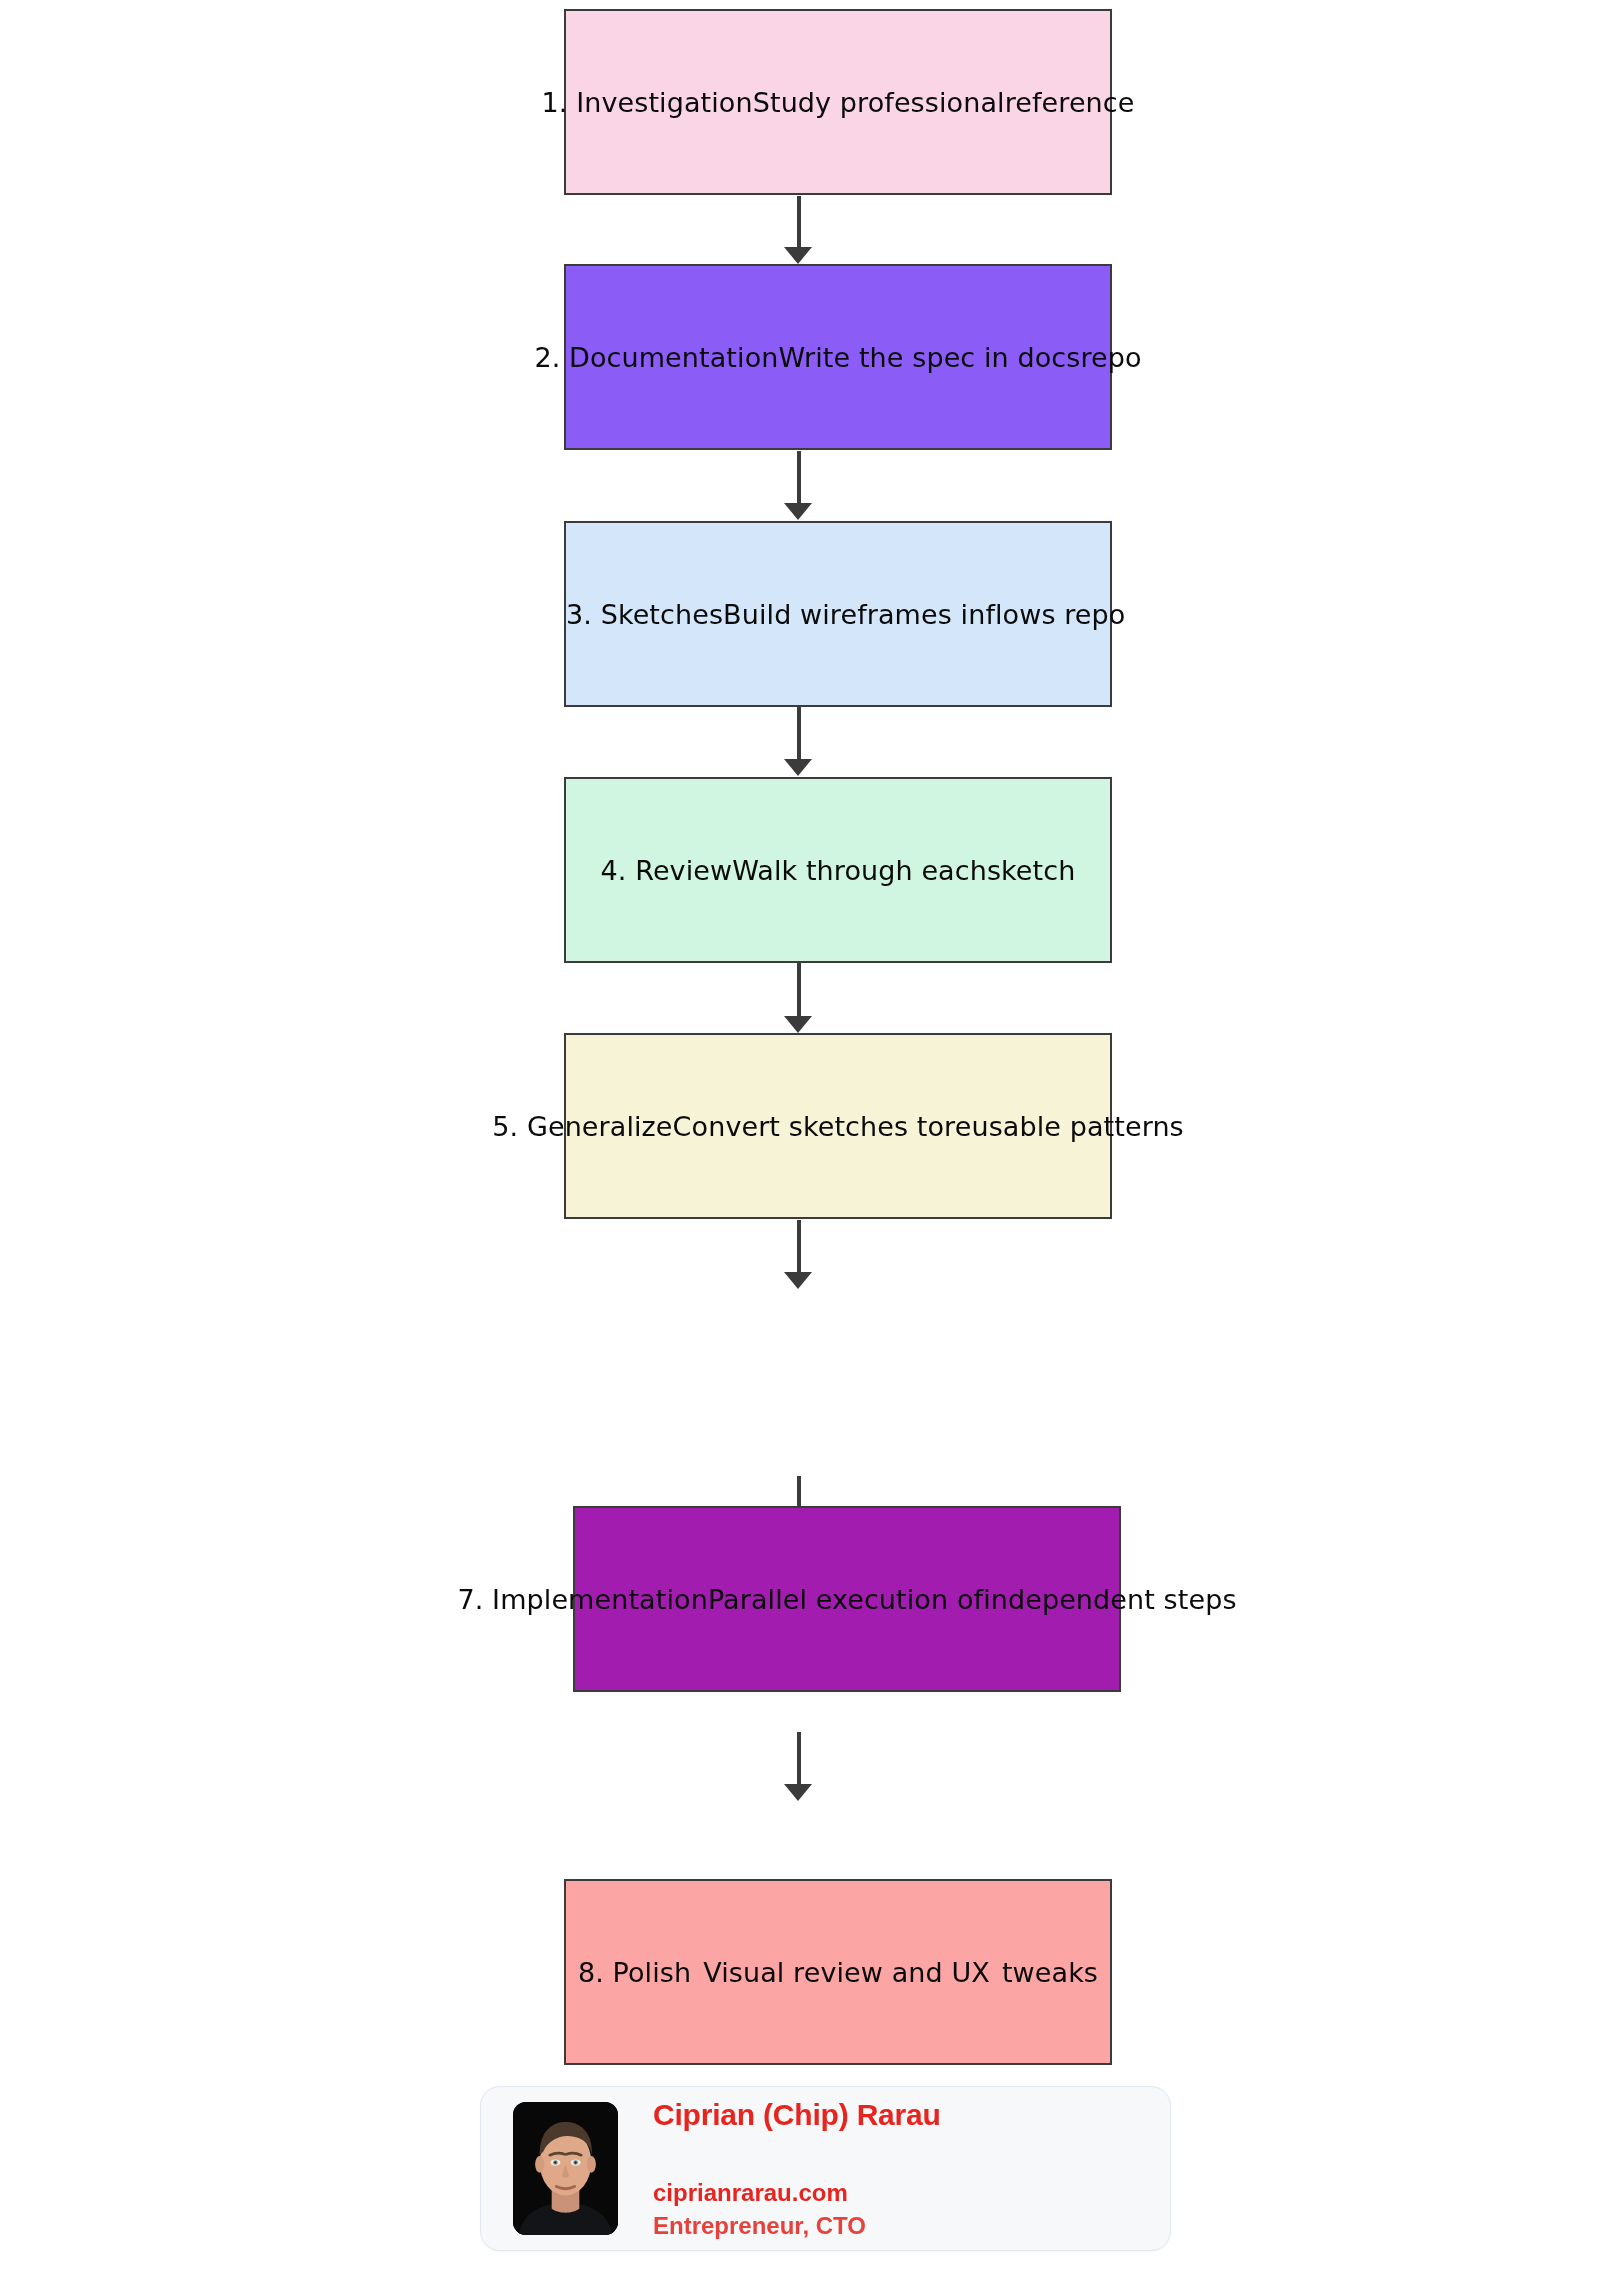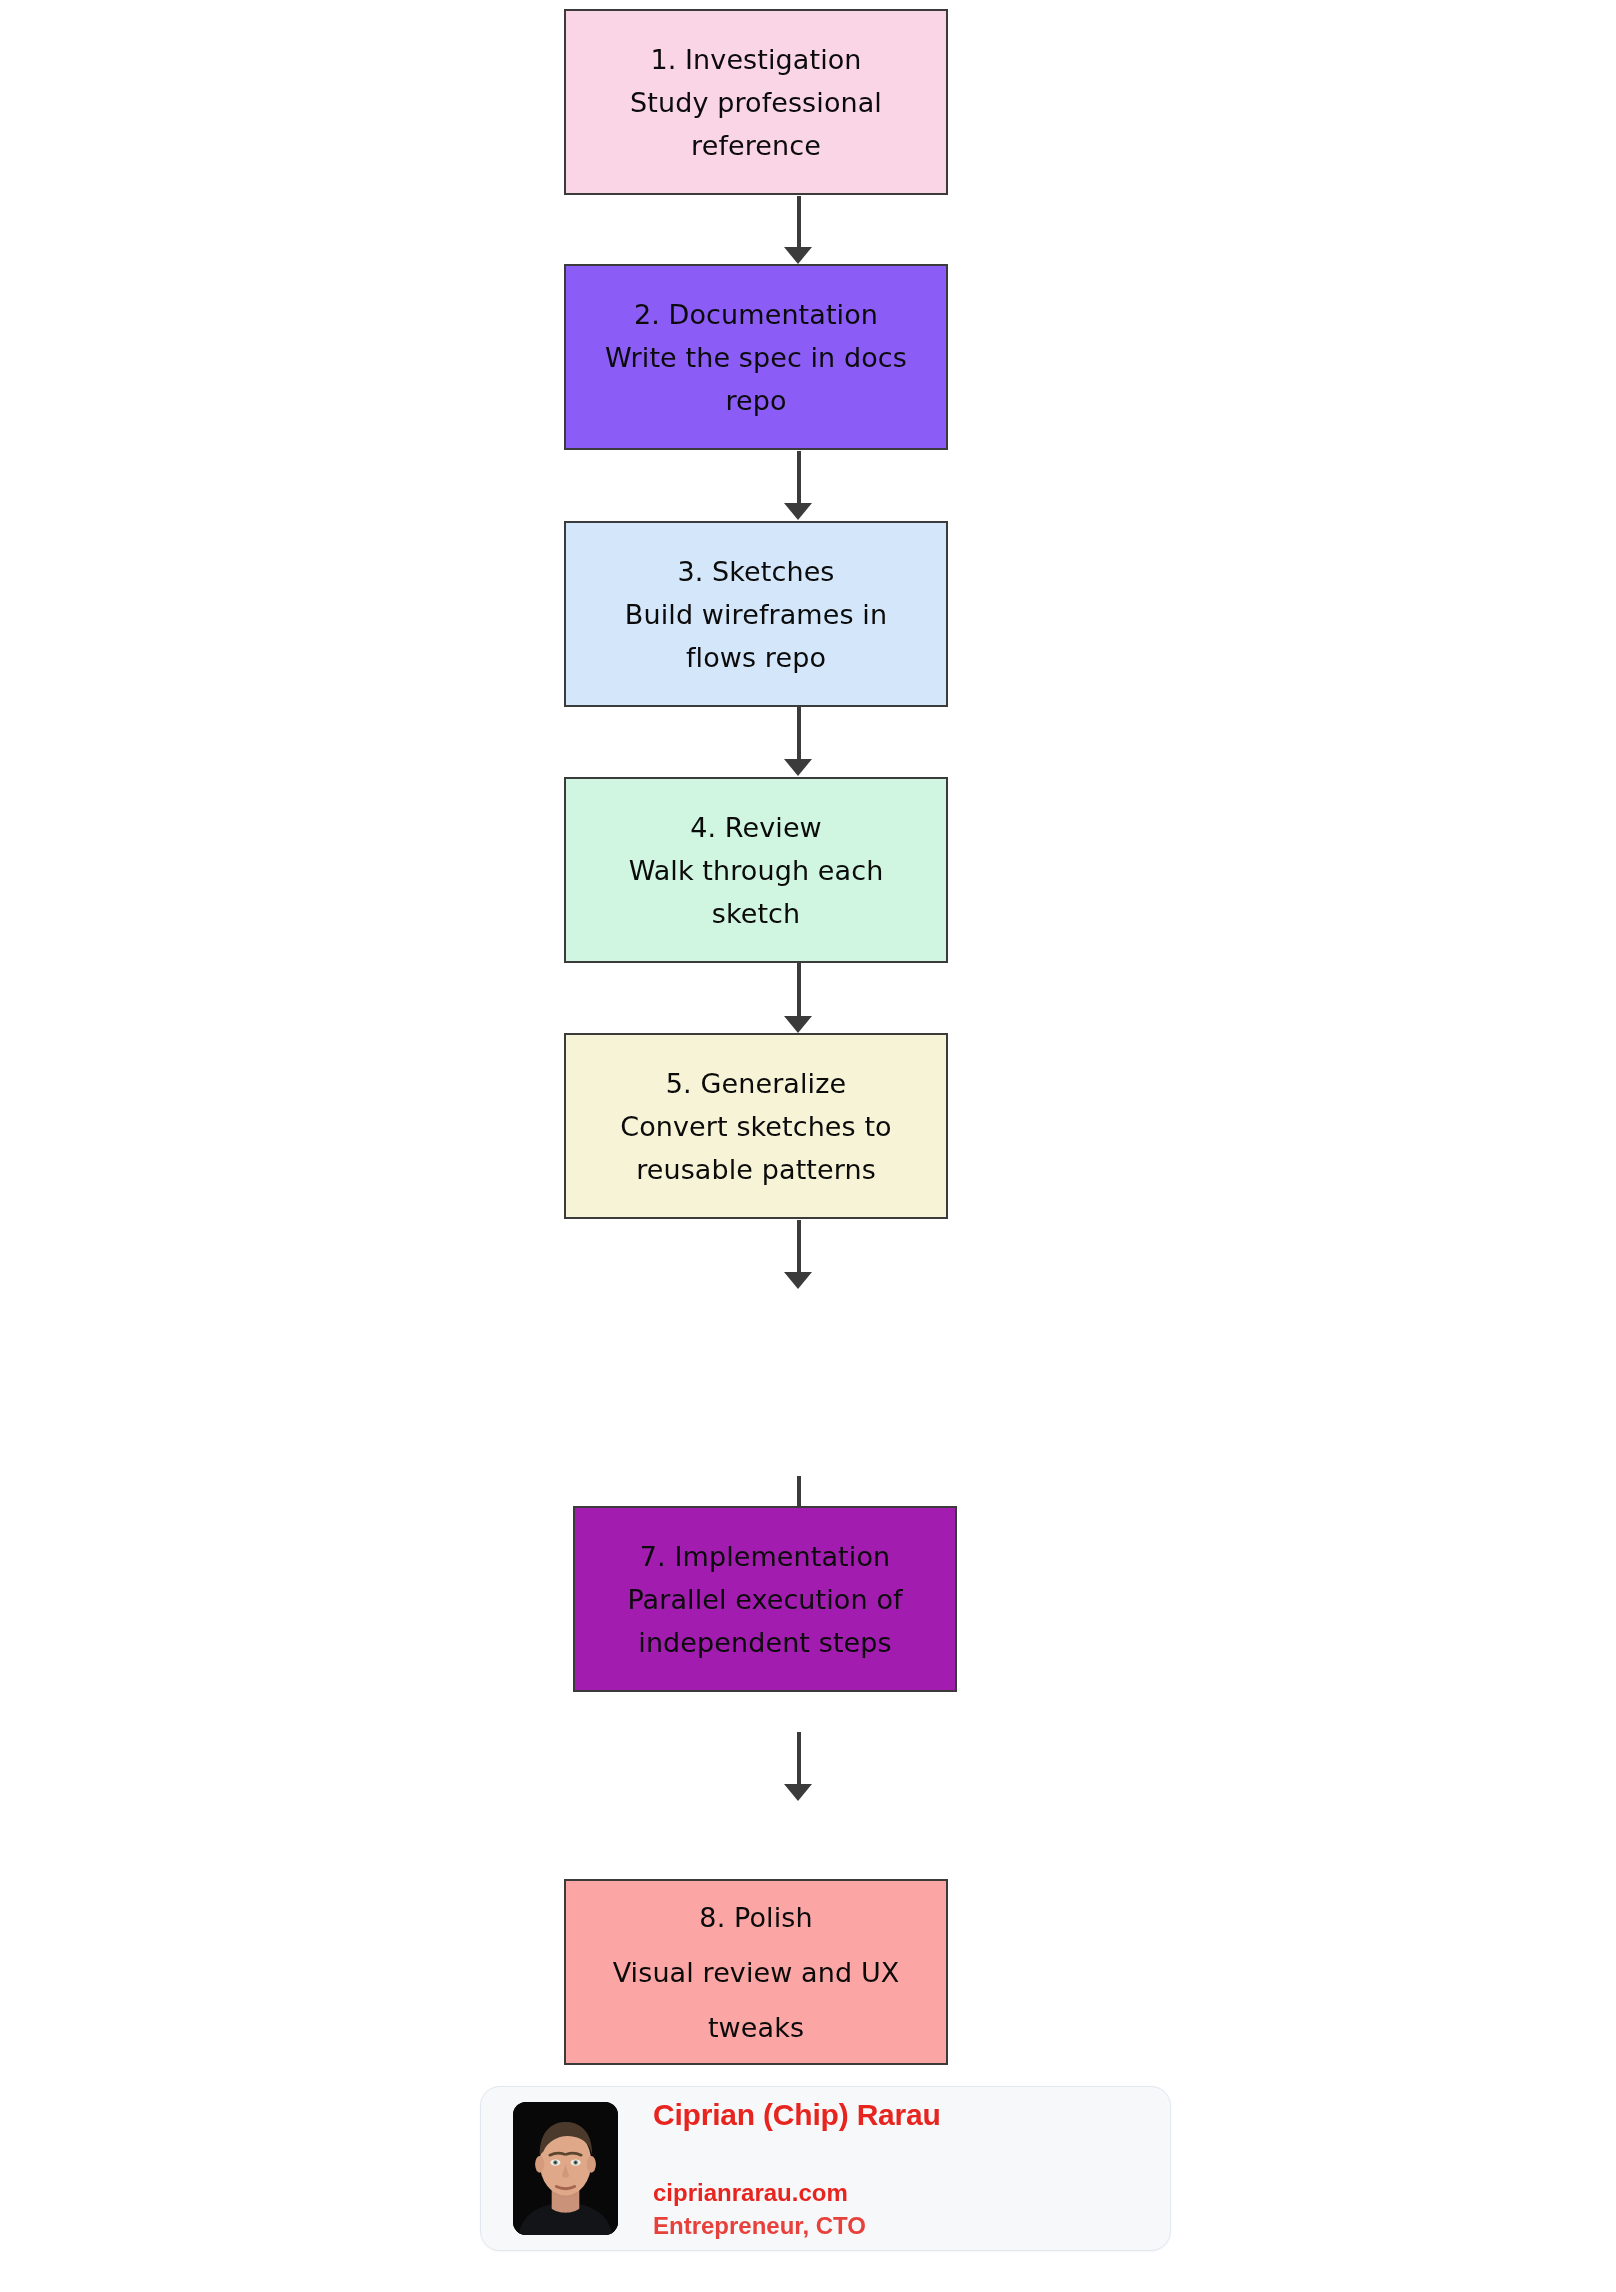--- a/index.html
+++ b/index.html
@@ -19,25 +19,25 @@
     position: absolute;
     left: 0;
     top: 0;
     width: 1616px;
     height: 2066px;
   }
 
   .node {
     position: absolute;
     left: 564px;
-    width: 384px;
+    width: 548px;
     box-sizing: border-box;
     border: 2.8px solid #3b3b3b;
     display: flex;
-    flex-direction: column;
+    flex-direction: row;
     align-items: center;
     justify-content: center;
     color: #0b0b0b;
     font-size: 27px;
     line-height: 43px;
     text-align: center;
     letter-spacing: 0.1px;
   }
   .node .ln { display: block; white-space: nowrap; }
 
@@ -129,21 +129,21 @@
   <div class="arrowhead" id="arrow-1" style="top: 247px; border-top-color: rgb(59, 59, 59);"></div>
 
   <div class="node" id="node-2" style="top: 264px; height: 186px; background: #8b5cf6; border-color: rgb(59, 59, 59);">
     <span class="ln">2. Documentation</span>
     <span class="ln">Write the spec in docs</span>
     <span class="ln">repo</span>
   </div>
   <div class="connector" id="conn-2" style="top: 451px; height: 54px;"></div>
   <div class="arrowhead" id="arrow-2" style="top: 503px; border-top-color: rgb(59, 59, 59);"></div>
 
-  <div class="node" id="node-3" style="top: 521px; height: 186px; background: rgb(212, 230, 249); border-color: rgb(59, 59, 59);">
+  <div class="node" id="node-3" style="top: 521px; height: 186px; background: rgb(212, 230, 249); border-color: rgb(59, 59, 59); justify-content: space-between;">
     <span class="ln">3. Sketches</span>
     <span class="ln">Build wireframes in</span>
     <span class="ln">flows repo</span>
   </div>
   <div class="connector" id="conn-3" style="top: 707px; height: 54px;"></div>
   <div class="arrowhead" id="arrow-3" style="top: 759px; border-top-color: rgb(59, 59, 59);"></div>
 
   <div class="node" id="node-4" style="top: 777px; height: 186px; background: rgb(208, 245, 224); border-color: rgb(59, 59, 59);">
     <span class="ln">4. Review</span>
     <span class="ln">Walk through each</span>

